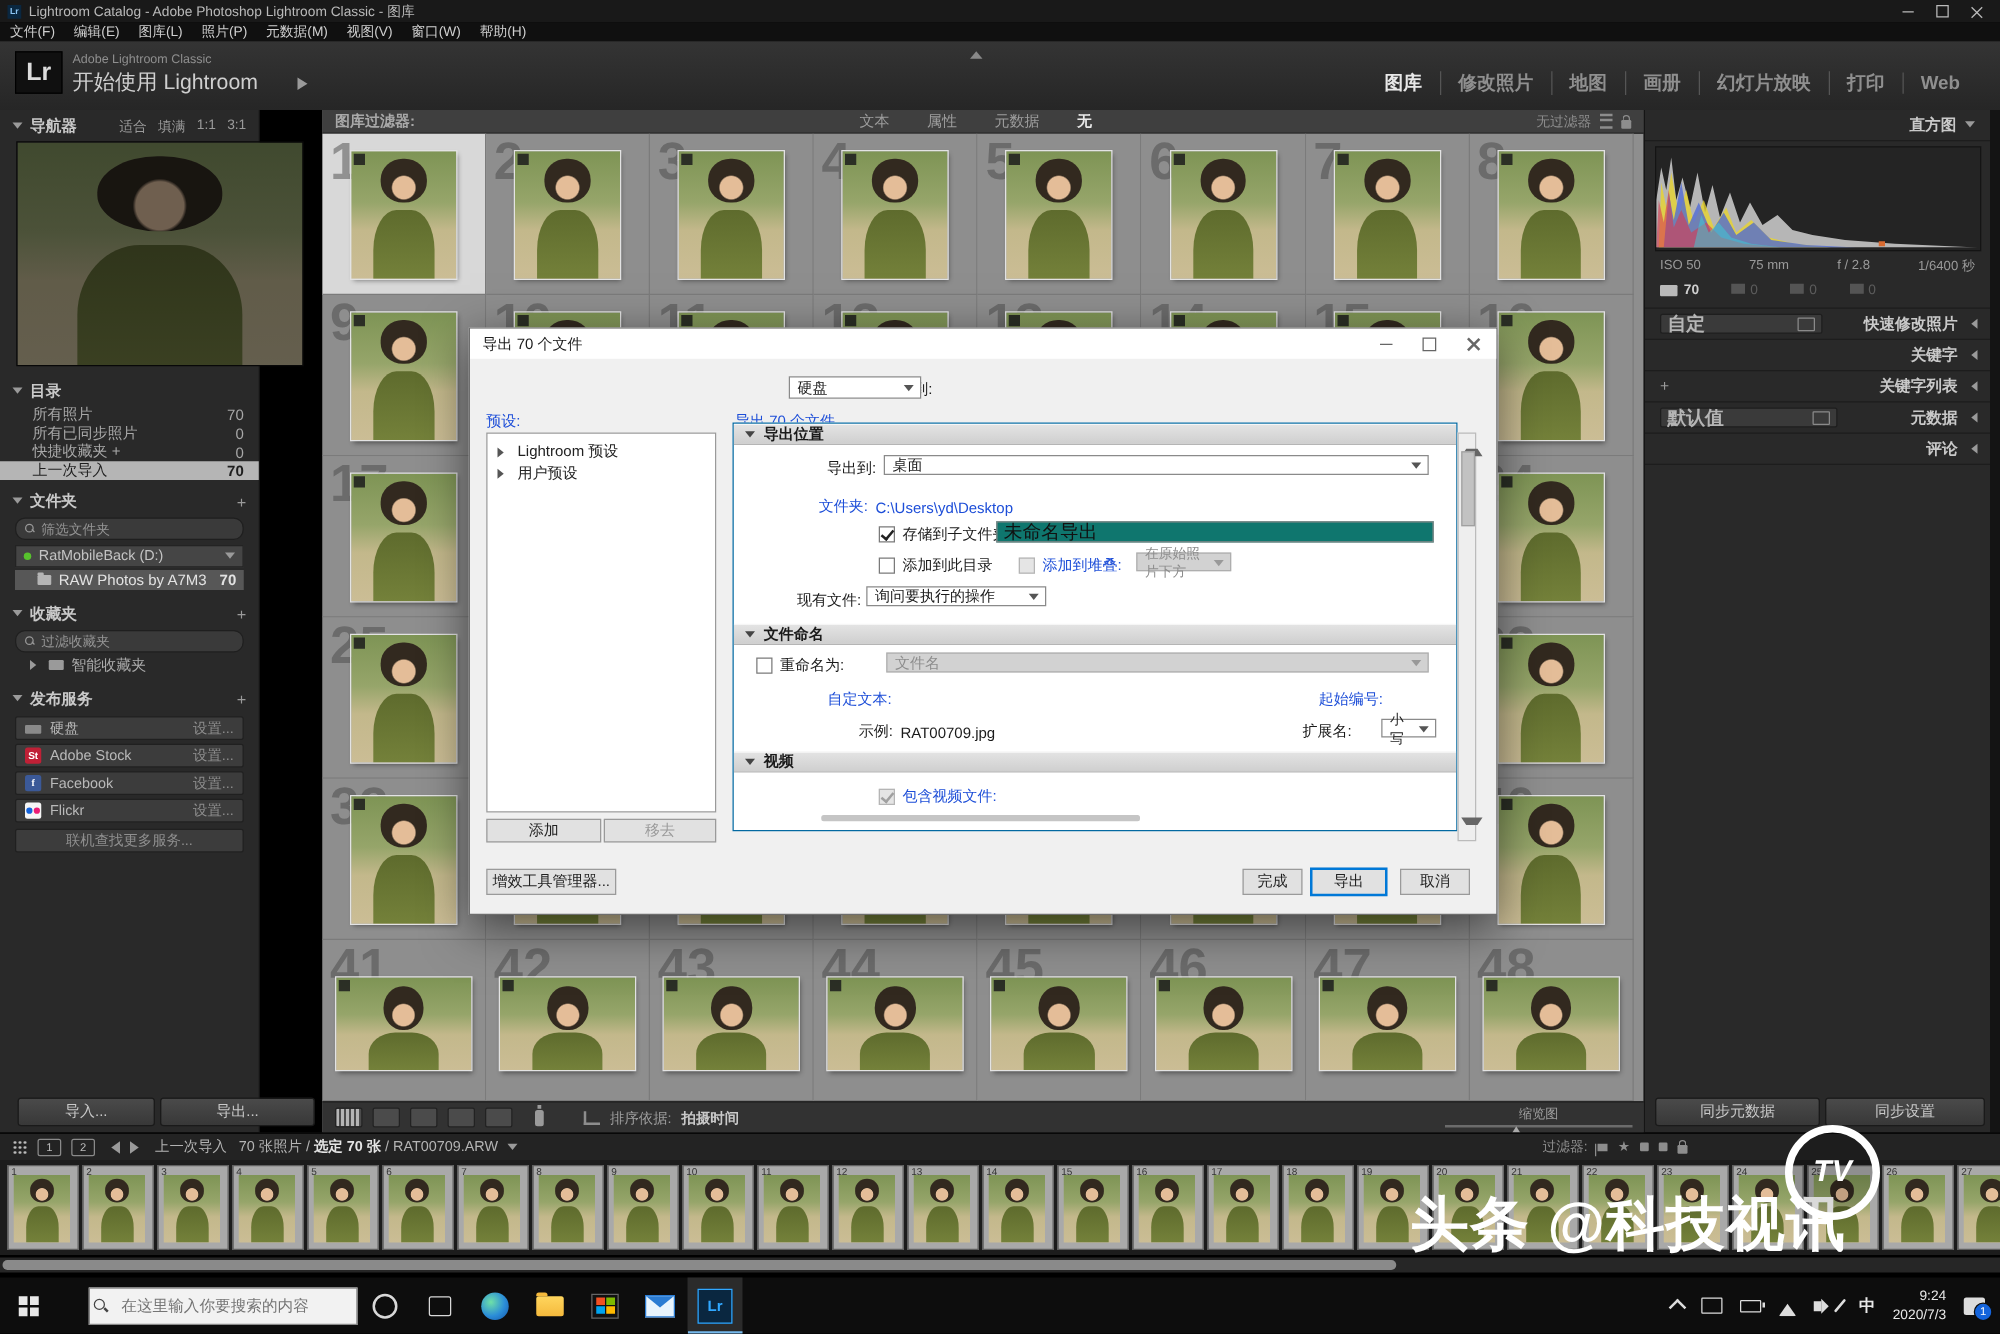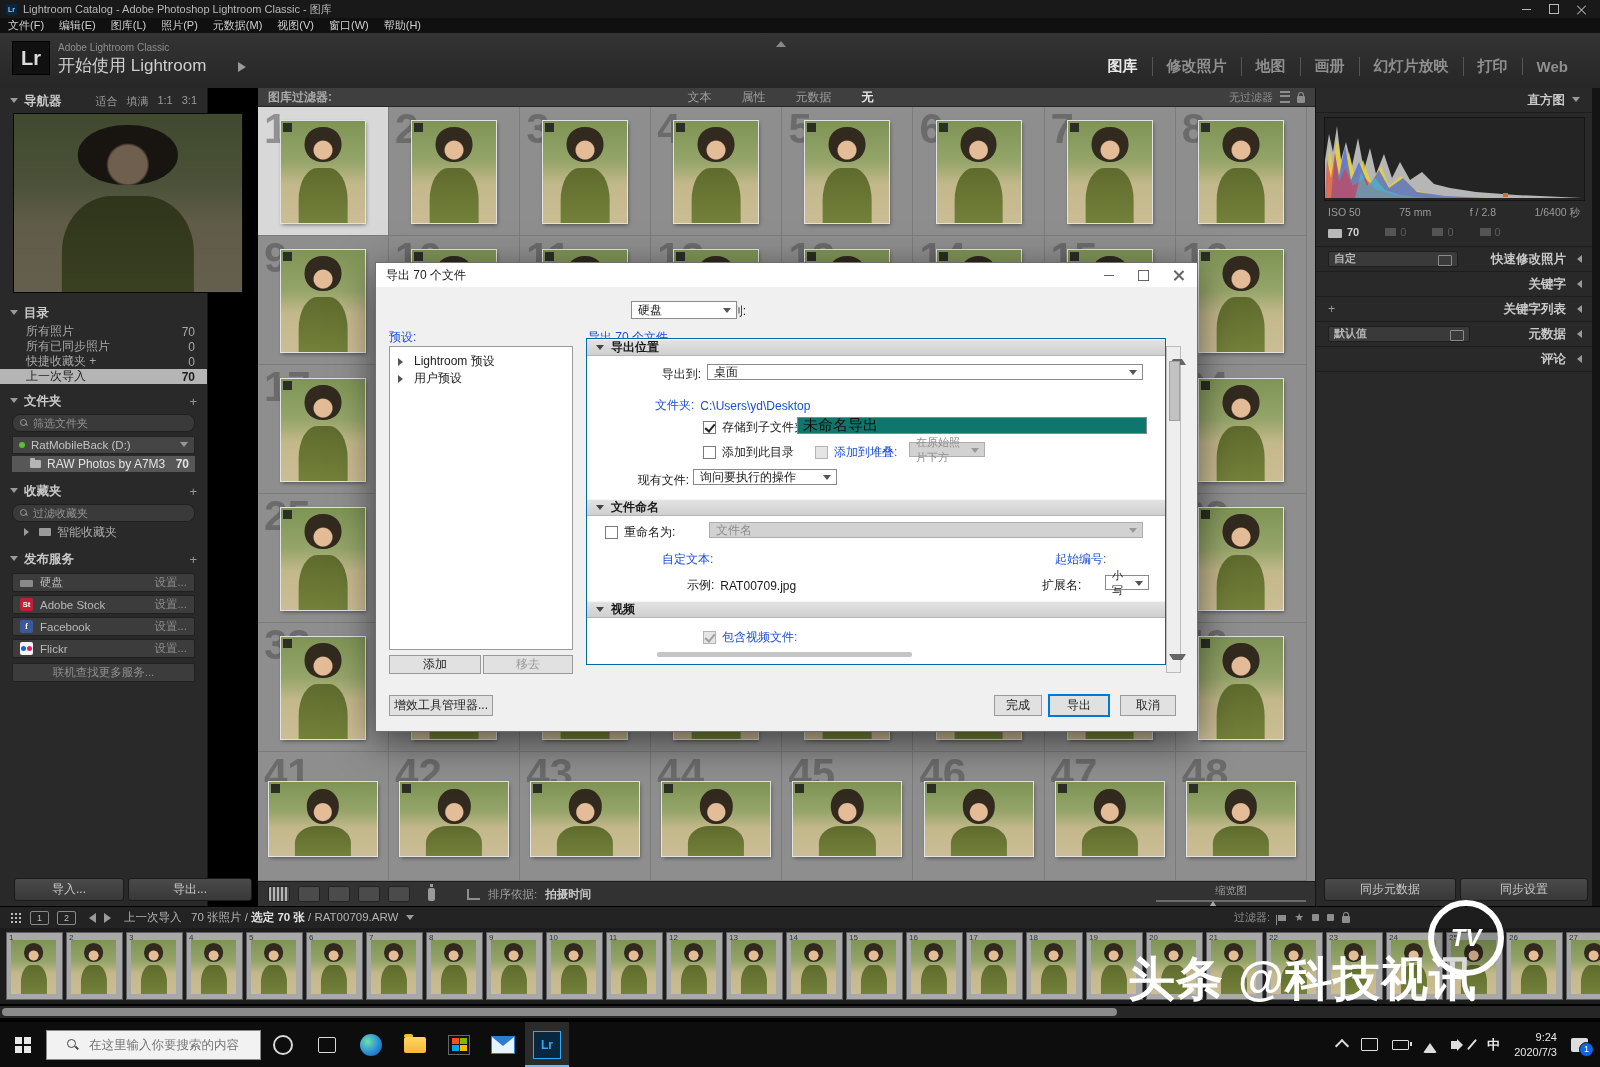--- a/index.html
+++ b/index.html
@@ -124,22 +124,22 @@
          font-weight:bold;height:24px;padding:0 12px;border-bottom:1px solid #1d1d1d;}
   .rhead .lft{margin-right:auto;display:flex;align-items:center;gap:6px;}
   .tri-l{width:0;height:0;border:4px solid transparent;border-right:5px solid #9a9a9a;margin-right:-2px;}
   #histbox{margin:4px 8px 0;width:259px;height:82px;background:#242424;border:1px solid #141414;}
   #exif-row{display:flex;justify-content:space-between;color:#9a9a9a;font-size:10.5px;padding:5px 12px 0;}
   #countsrow{display:flex;align-items:center;gap:26px;color:#9a9a9a;font-size:11px;padding:6px 12px 8px;border-bottom:1px solid #1d1d1d;}
   .camico{display:inline-block;width:14px;height:9px;background:#b9b9b9;border-radius:1px;margin-right:5px;vertical-align:middle;}
   #countsrow .main{color:#cfcfcf;font-weight:bold;}
   .zc{opacity:.45;}
   .zcic{display:inline-block;width:11px;height:8px;background:#8a8a8a;margin-right:4px;}
-  .combo-dk{background:#3a3a3a;border:1px solid #1e1e1e;border-radius:2px;color:#b5b5b5;font-size:11px;
-            height:14px;display:flex;align-items:flex-end;padding:0 5px;gap:8px;}
+  .combo-dk{background:#3a3a3a;border:1px solid #1e1e1e;border-radius:2px;color:#b5b5b5;font-size:15px;
+            height:14px;display:flex;align-items:center;padding:0 5px;gap:8px;}
   .combo-dk .sw{margin-left:auto;width:12px;height:9px;border:1px solid #8a8a8a;border-radius:1px;}
   
   #filmheader{left:0;top:906px;width:1600px;height:22px;background:#232323;border-top:1px solid #000;
               display:flex;align-items:center;gap:8px;padding:0 10px;box-sizing:border-box;color:#b3b3b3;font-size:11.5px;}
   .mon{width:17px;height:12px;border:1px solid #8a8a8a;border-radius:2px;color:#bdbdbd;font-size:9px;display:flex;align-items:center;justify-content:center;}
   .dots9{width:12px;height:12px;background:radial-gradient(#bbb 1px,transparent 1.2px);background-size:4px 4px;}
   .arr-l{width:0;height:0;border:5px solid transparent;border-right:7px solid #9a9a9a;}
   .arr-r{width:0;height:0;border:5px solid transparent;border-left:7px solid #9a9a9a;}
   #film-status b{color:#e4e4e4;}
   #filmfilter{margin-left:auto;display:flex;align-items:center;gap:8px;color:#8d8d8d;font-size:11px;padding-right:240px;}
@@ -157,21 +157,21 @@
   
   #watermark{left:1128px;top:948px;color:#fff;font-size:47px;font-weight:900;letter-spacing:1px;z-index:45;
              font-family:"Liberation Sans","DejaVu Sans",sans-serif;}
   #wmlogo{left:1428px;top:900px;width:64px;height:64px;border:6px solid #fff;border-radius:50%;z-index:45;
           display:flex;align-items:center;justify-content:center;color:#fff;font-weight:900;font-size:24px;font-style:italic;background:rgba(0,0,0,.15);}
   
   #taskbar{left:0;top:1022px;width:1600px;height:45px;background:#0d0d0d;display:flex;align-items:center;z-index:60;}
   #startbtn{width:46px;height:45px;display:flex;align-items:center;justify-content:center;}
   .winlogo{width:16px;height:16px;display:grid;grid-template-columns:7px 7px;grid-template-rows:7px 7px;gap:2px;}
   .winlogo span{background:#e8e8e8;}
-  #searchbox{width:215px;height:30px;background:#f2f2f2;border:1px solid #8a8a8a;display:flex;align-items:center;gap:8px;padding:0 20px;box-sizing:border-box;}
+  #searchbox{width:215px;height:30px;background:#f2f2f2;border:1px solid #8a8a8a;display:flex;align-items:center;gap:8px;padding:0 3px;box-sizing:border-box;margin-left:25px;}
   #searchbox input{border:none;outline:none;background:transparent;font-size:12.5px;color:#333;width:170px;
                    font-family:"Liberation Sans","DejaVu Sans",sans-serif;}
   .magd{position:relative;width:12px;height:12px;flex:0 0 auto;}
   .magd::before{content:"";position:absolute;left:0;top:0;width:7px;height:7px;border:1.5px solid #444;border-radius:50%;}
   .magd::after{content:"";position:absolute;left:8px;top:8px;width:4px;height:1.5px;background:#444;transform:rotate(45deg);}
   .tbico{width:44px;height:45px;display:flex;align-items:center;justify-content:center;}
   .cortana{width:16px;height:16px;border:2px solid #d8d8d8;border-radius:50%;}
   .taskview{width:16px;height:14px;border:1.5px solid #d8d8d8;border-radius:2px;position:relative;}
   .edgeico{width:22px;height:22px;border-radius:50%;background:radial-gradient(circle at 35% 35%,#6ee0a8 0%,#2b8dd8 55%,#1455a8 100%);}
   .explico{width:22px;height:16px;background:linear-gradient(#ffd65e,#f5b93c);border-radius:2px;position:relative;}

